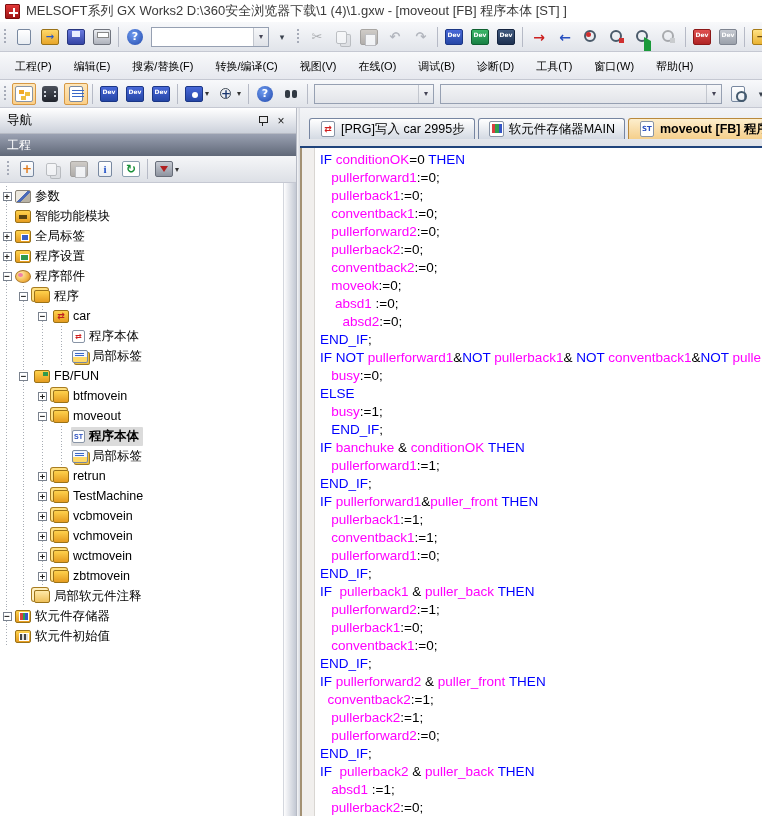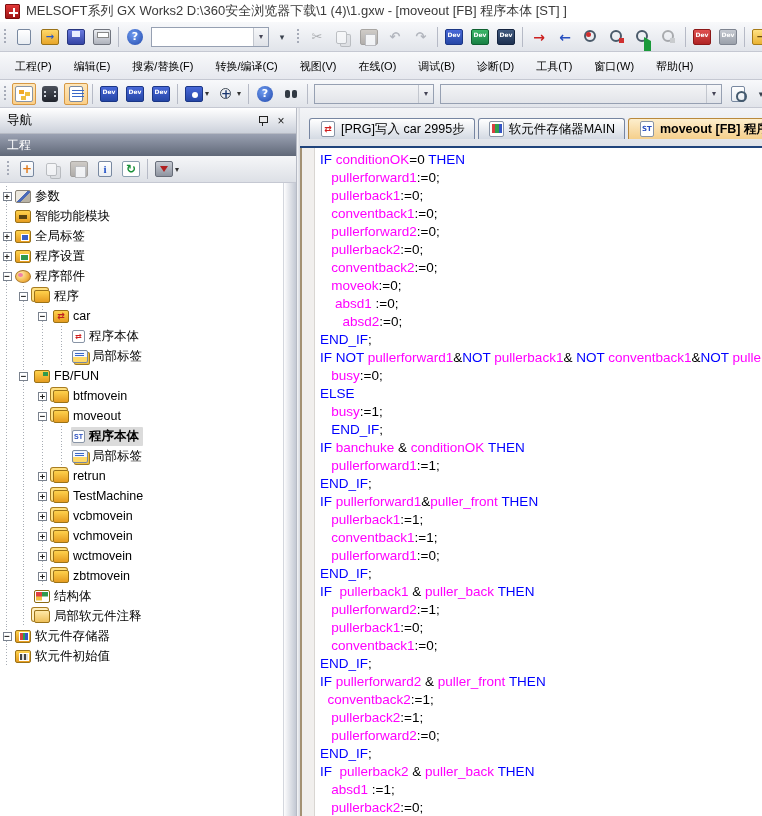--- a/index.html
+++ b/index.html
@@ -559,28 +559,20 @@
             </span>
             <span class="hl">
               <span class="ti ti-prog-folder"></span>
               <span class="tlabel">zbtmovein</span>
             </span>
           </div>
           <div class="trow">
             <span class="gcell l0"></span>
             <span class="gcell"></span>
             <span class="hl">
-              <span class="ti ti-struct"></span>
-              <span class="tlabel">结构体</span>
-            </span>
-          </div>
-          <div class="trow">
-            <span class="gcell l0"></span>
-            <span class="gcell"></span>
-            <span class="hl">
               <span class="ti ti-dev-comment"></span>
               <span class="tlabel">局部软元件注释</span>
             </span>
           </div>
           <div class="trow">
             <span class="gcell l0">
               <span class="exp">−</span>
             </span>
             <span class="hl">
               <span class="ti ti-devmem"></span>

